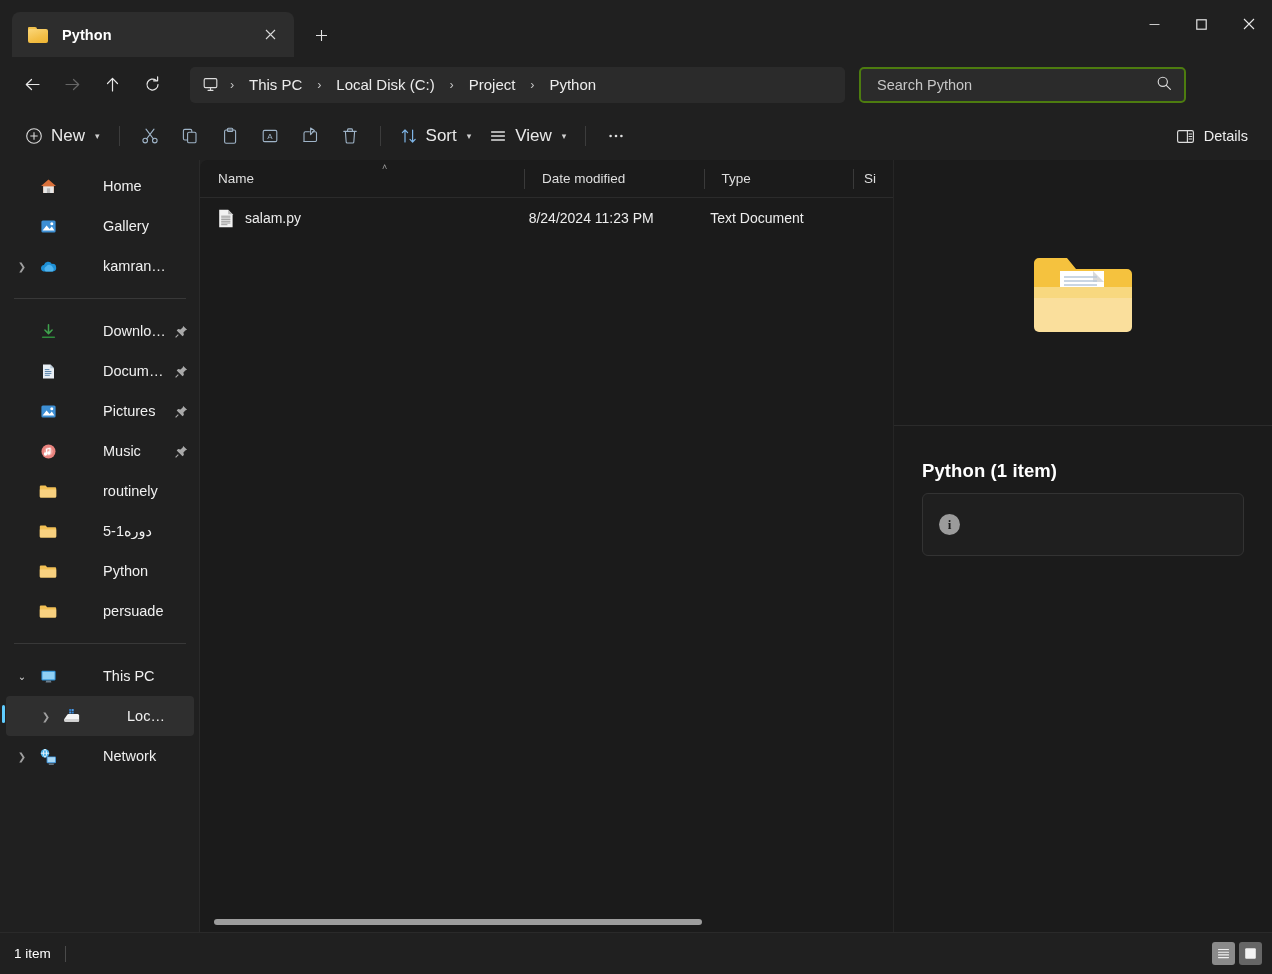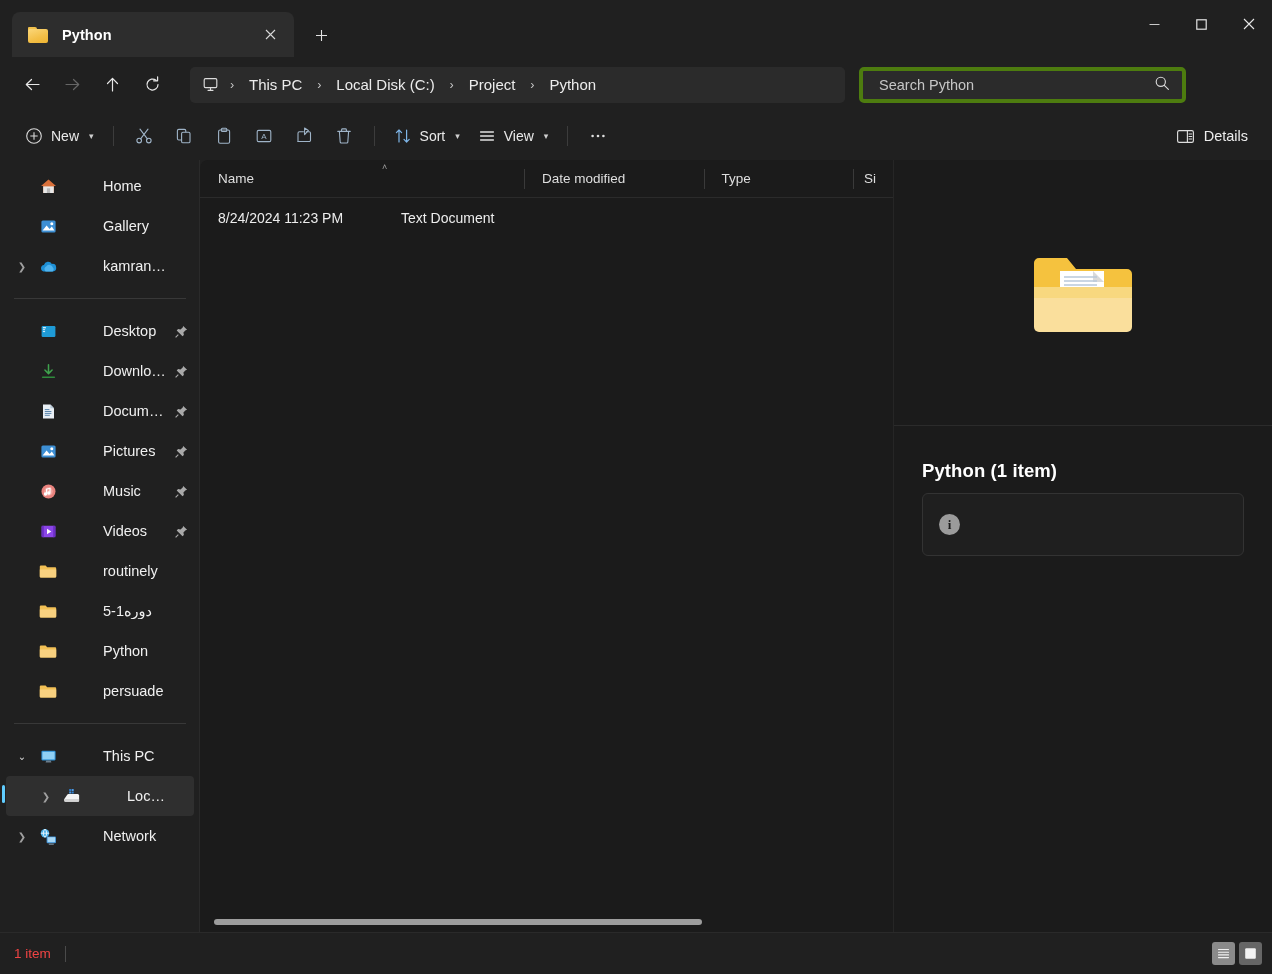--- a/index.html
+++ b/index.html
@@ -101,21 +101,21 @@
     color: #c9c9c9; font-size: 12.5px;
     padding: 0 2px; display: flex; align-items: center;
     width: 18px; justify-content: center;
   }
 
   .searchbox {
     width: 327px; height: 36px;
     background: #2b2b2b; border-radius: 5px;
     display: flex; align-items: center;
     padding: 0 12px 0 16px;
-    border: 4px solid #4d7c0f;
+    border: 2px solid #4d7c0f;
   }
   .searchbox input {
     flex: 1; background: transparent; border: none; outline: none;
     color: #e9e9e9; font-size: 14.5px;
     font-family: "Liberation Sans", sans-serif;
   }
   .searchbox input::placeholder { color: #c6c6c6; }
 
   
   .cmdbar {
@@ -123,21 +123,21 @@
     display: flex; align-items: center;
     padding: 0 12px 0 16px;
     position: relative; flex: none;
   }
   .cmdbtn {
     height: 34px; border-radius: 5px;
     display: flex; align-items: center;
     padding: 0 9px; color: #e9e9e9;
     gap: 8px; white-space: nowrap;
   }
-  .cmdbtn .lbl { font-size: 14px; }
+  .cmdbtn .lbl { font-size: 17px; }
   .chev { font-size: 9px; color: #cfcfcf; margin-left: 2px; }
   .cmdsep { width: 1px; height: 20px; background: #3c3c3c; margin: 0 10px; }
   .icobtn {
     width: 40px; height: 34px; border-radius: 5px;
     display: flex; align-items: center; justify-content: center;
     color: #b9c6d4;
   }
   .details-btn {
     position: absolute; right: 14px;
     height: 34px; border-radius: 5px;
@@ -269,21 +269,21 @@
   .info-text { font-size: 15.5px; color: #efefef; line-height: 1.45; }
 
   
   .statusbar {
     height: 42px; flex: none;
     background: #202020;
     display: flex; align-items: center;
     padding: 0 10px 0 14px;
     border-top: 1px solid #2a2a2a;
   }
-  .status-text { font-size: 13.5px; color: #ef4444; }
+  .status-text { font-size: 13.5px; color: #ffffff; }
   .status-divider { width: 1px; height: 16px; background: #4a4a4a; margin-left: 14px; }
   .view-toggles { margin-left: auto; display: flex; gap: 4px; }
   .vt {
     width: 23px; height: 23px; border-radius: 3px;
     display: flex; align-items: center; justify-content: center;
     background: #666666;
   }
   .vt.active { background: #8a8a8a; }
 </style>
 </head>
@@ -506,38 +506,20 @@
             <path d="M4.6 13.4 A3.3 3.3 0 0 1 4.9 6.9 A4.4 4.4 0 0 1 12.9 5.9 A3.6 3.6 0 0 1 13.9 13.4 Z" fill="#1e90d6"></path>
             <path d="M6.6 13.4 A3 3 0 0 1 7.4 8.2 A3.8 3.8 0 0 1 13.9 9.4 A2.6 2.6 0 0 1 13.6 13.4 Z" fill="#4fb3ee"></path>
           </svg>
         </span>
         <span class="nav-label">kamran - Personal</span>
         <span class="pin"></span>
       </div>
 
       <div class="nav-sep"></div>
 
-      <div class="nav-item">
-        <span class="expander"></span>
-        <span class="nav-ico">
-          <svg width="17" height="17" viewBox="0 0 17 17">
-            <rect x="1.6" y="3" width="13.8" height="11" rx="1.2" fill="#1e9bd7"></rect>
-            <rect x="2.9" y="4.2" width="3" height="1.1" fill="#ffffff"></rect>
-            <rect x="2.9" y="6.1" width="2.2" height="1.1" fill="#cfeaf8"></rect>
-            <rect x="2.9" y="8" width="2.2" height="1.1" fill="#cfeaf8"></rect>
-          </svg>
-        </span>
-        <span class="nav-label">Desktop</span>
-        <span class="pin">
-          <svg width="13" height="13" viewBox="0 0 13 13" fill="#a9a9a9">
-              <path d="M8.2 0.9 L12.1 4.8 L10.6 5.3 L8.4 7.5 L8.9 9.9 L7.5 11.3 L1.7 5.5 L3.1 4.1 L5.5 4.6 L7.7 2.4 Z"></path>
-              <path d="M3.3 9.7 L0.6 12.4" stroke="#a9a9a9" stroke-width="1.1"></path>
-            </svg>
-        </span>
-      </div>
 
       <div class="nav-item">
         <span class="expander"></span>
         <span class="nav-ico">
           <svg width="17" height="17" viewBox="0 0 17 17" fill="none" stroke="#3fa34d" stroke-width="1.5" stroke-linecap="round" stroke-linejoin="round">
             <path d="M8.5 1.8 V10.4 M4.9 7 L8.5 10.6 L12.1 7"></path>
             <path d="M2.6 14.2 H14.4" stroke="#2f8a3c"></path>
           </svg>
         </span>
         <span class="nav-label">Downloads</span>
@@ -596,38 +578,20 @@
         </span>
         <span class="nav-label">Music</span>
         <span class="pin">
           <svg width="13" height="13" viewBox="0 0 13 13" fill="#a9a9a9">
               <path d="M8.2 0.9 L12.1 4.8 L10.6 5.3 L8.4 7.5 L8.9 9.9 L7.5 11.3 L1.7 5.5 L3.1 4.1 L5.5 4.6 L7.7 2.4 Z"></path>
               <path d="M3.3 9.7 L0.6 12.4" stroke="#a9a9a9" stroke-width="1.1"></path>
             </svg>
         </span>
       </div>
 
-      <div class="nav-item">
-        <span class="expander"></span>
-        <span class="nav-ico">
-          <svg width="17" height="17" viewBox="0 0 17 17">
-            <rect x="1.6" y="2.8" width="13.8" height="11.4" rx="1.4" fill="#8b45e8"></rect>
-            <rect x="1.6" y="2.8" width="2.2" height="11.4" fill="#6b2fc4"></rect>
-            <rect x="13.2" y="2.8" width="2.2" height="11.4" fill="#6b2fc4"></rect>
-            <path d="M7 5.8 L11.4 8.5 L7 11.2 Z" fill="#ffffff"></path>
-          </svg>
-        </span>
-        <span class="nav-label">Videos</span>
-        <span class="pin">
-          <svg width="13" height="13" viewBox="0 0 13 13" fill="#a9a9a9">
-              <path d="M8.2 0.9 L12.1 4.8 L10.6 5.3 L8.4 7.5 L8.9 9.9 L7.5 11.3 L1.7 5.5 L3.1 4.1 L5.5 4.6 L7.7 2.4 Z"></path>
-              <path d="M3.3 9.7 L0.6 12.4" stroke="#a9a9a9" stroke-width="1.1"></path>
-            </svg>
-        </span>
-      </div>
 
       <div class="nav-item">
         <span class="expander"></span>
         <span class="nav-ico">
           <svg width="18" height="15" viewBox="0 0 18 15">
             <path d="M0.8 2.6 A1.1 1.1 0 0 1 1.9 1.5 H6.6 L8.2 3.3 H16.1 A1.1 1.1 0 0 1 17.2 4.4 V12.4 A1.1 1.1 0 0 1 16.1 13.5 H1.9 A1.1 1.1 0 0 1 0.8 12.4 Z" fill="#f2c055"></path>
             <path d="M0.8 5.4 H17.2 V12.4 A1.1 1.1 0 0 1 16.1 13.5 H1.9 A1.1 1.1 0 0 1 0.8 12.4 Z" fill="#f8d180"></path>
           </svg>
         </span>
         <span class="nav-label">routinely</span>
@@ -733,20 +697,30 @@
         <div class="col" style="width:150px;">
           <span>Type</span>
         </div>
         <div class="col" style="width:40px;padding-left:11px;">
           <span>Si</span>
         </div>
       </div>
 
       <div class="rows">
         <div class="row">
+          <div class="cell name" style="width:313px;">
+            <span class="file-ico">
+              <svg width="16" height="19" viewBox="0 0 16 19">
+                <path d="M1.2 0.8 H10.2 L14.6 5.2 V18.2 H1.2 Z" fill="#f2f2f2"></path>
+                <path d="M10.2 0.8 L14.6 5.2 H10.2 Z" fill="#b4b4b4"></path>
+                <path d="M3.2 7.2 H12.4 M3.2 8.9 H12.4 M3.2 10.6 H12.4 M3.2 12.3 H12.4 M3.2 14 H12.4 M3.2 15.7 H9.4" stroke="#8b8b8b" stroke-width=".85"></path>
+              </svg>
+            </span>
+            <span>salam.py</span>
+          </div>
           <div class="cell" style="width:183px;">8/24/2024 11:23 PM</div>
           <div class="cell" style="width:150px;">Text Document</div>
           <div class="cell" style="width:40px;"></div>
         </div>
       </div>
 
       <div class="hscroll-track">
         <div class="hscroll-thumb"></div>
       </div>
     </div>

